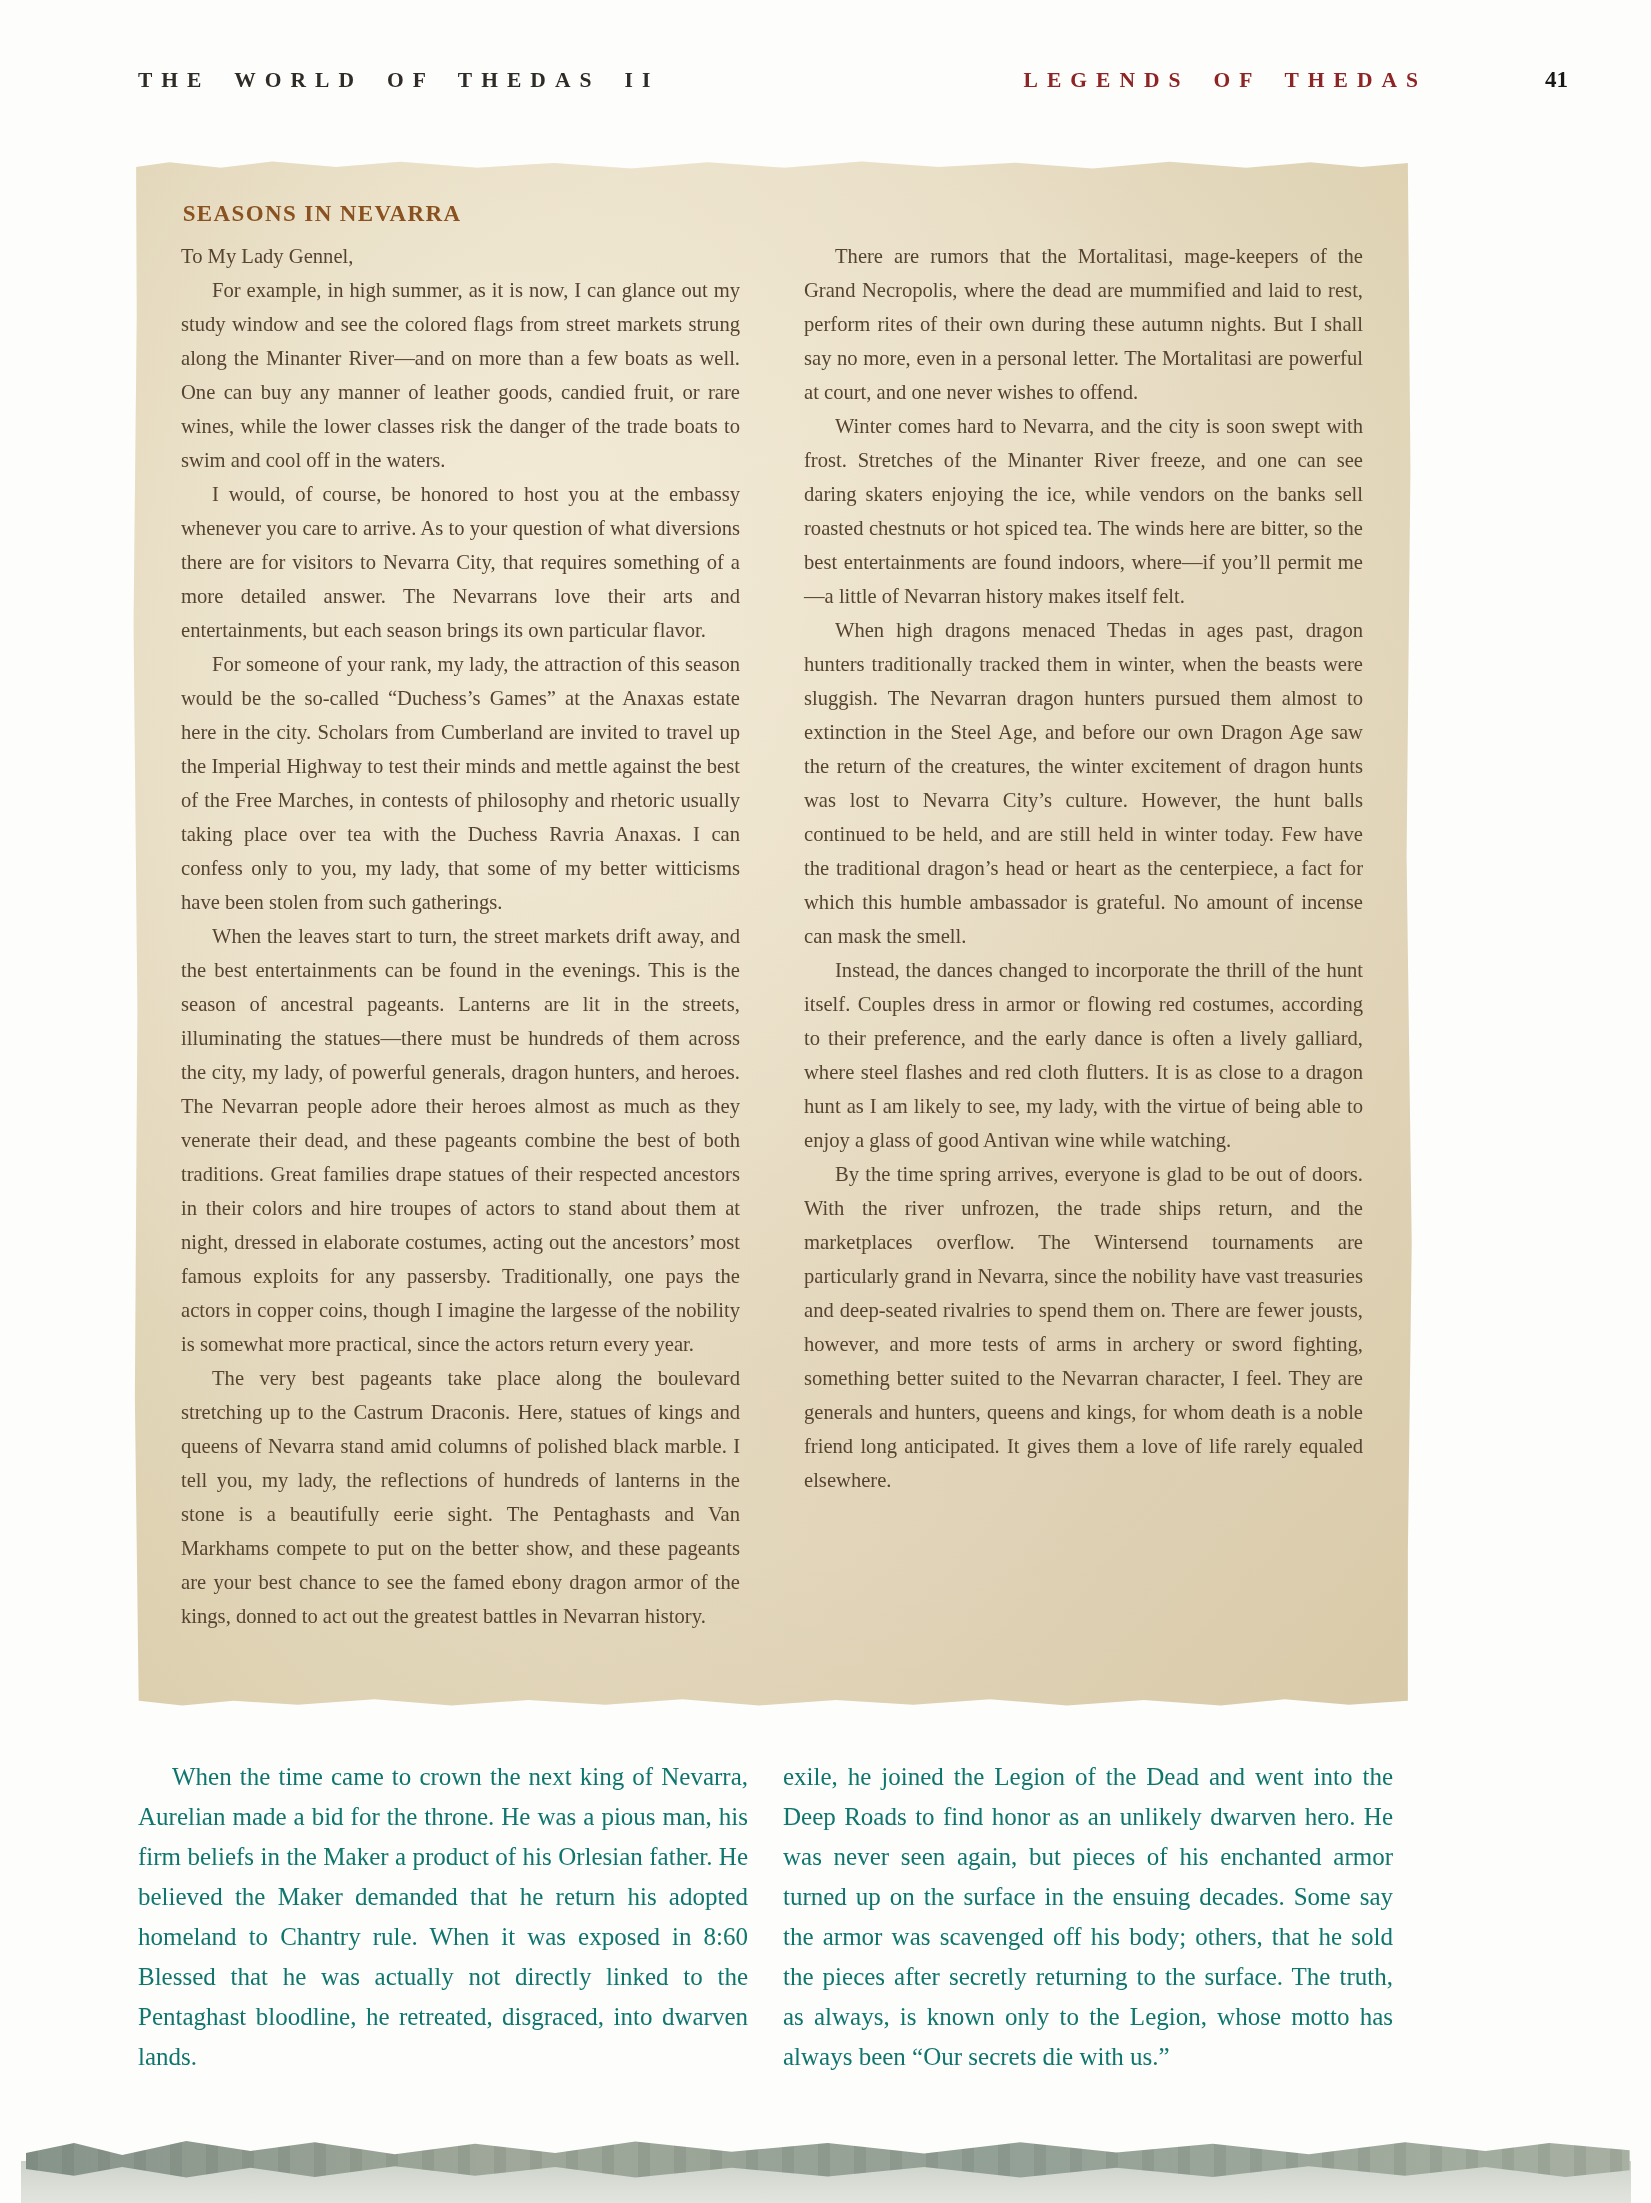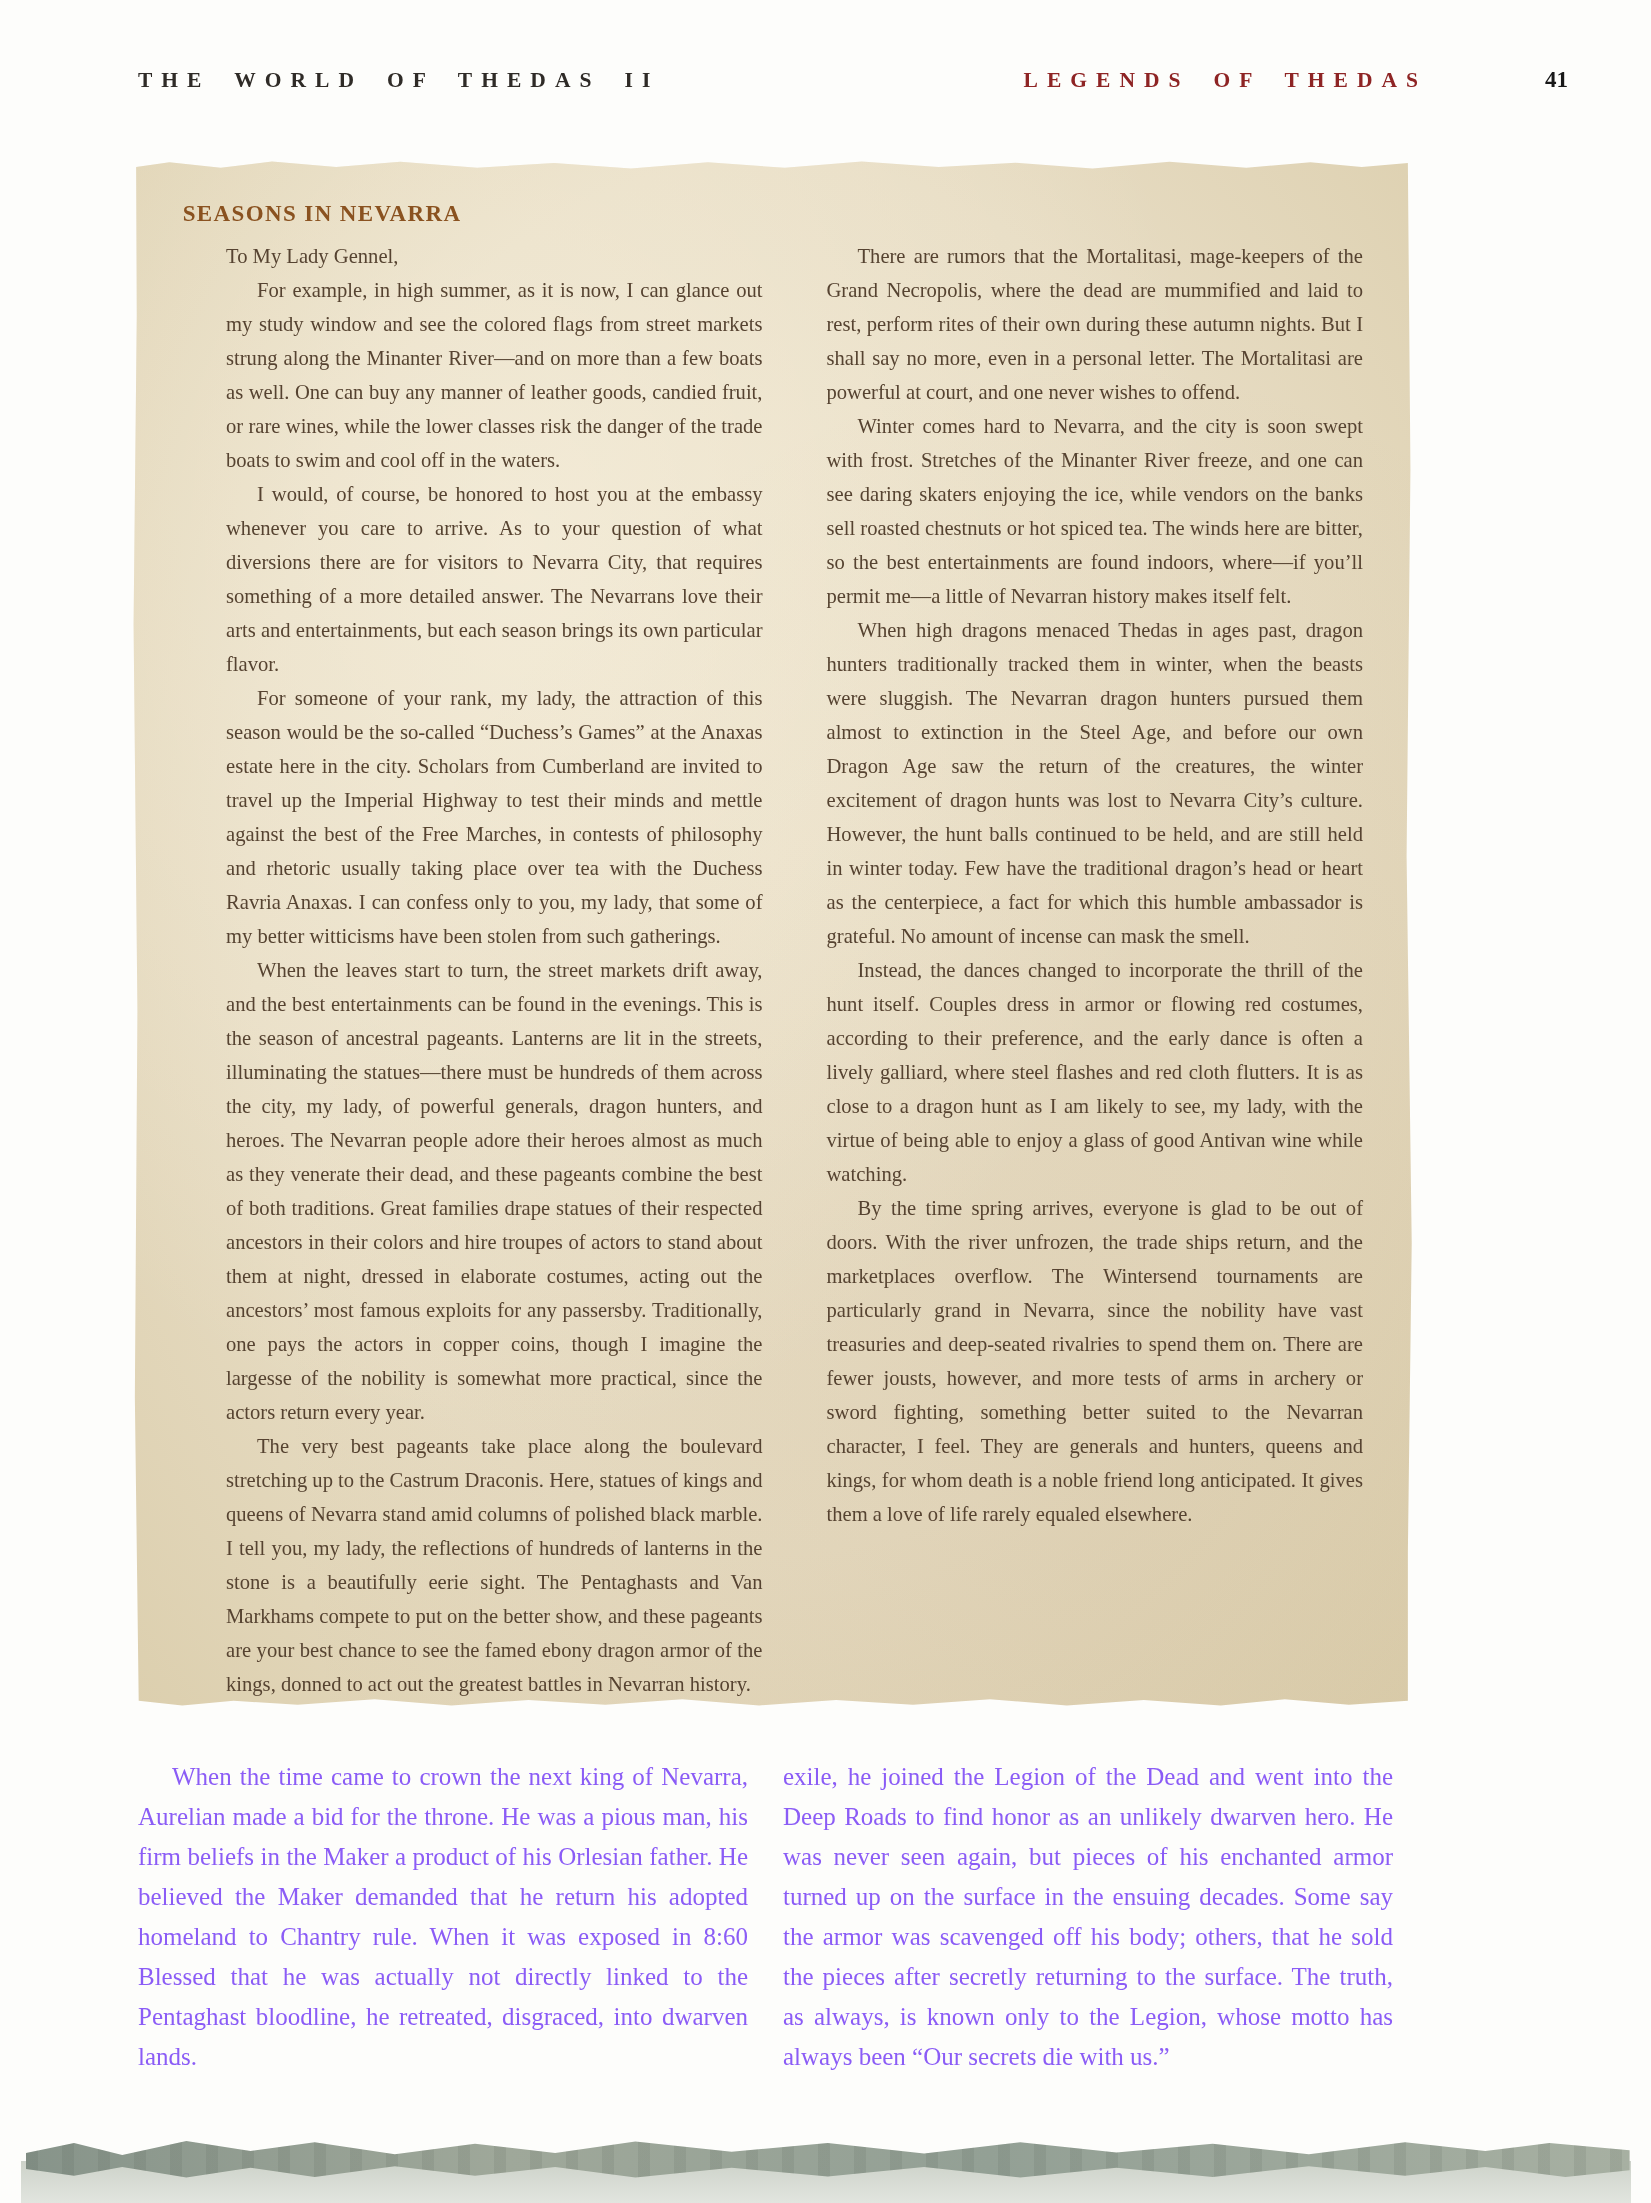--- a/index.html
+++ b/index.html
@@ -40,21 +40,21 @@
       0.3% 80%, 0.5% 55%, 0.2% 30%, 0.45% 10%
     );
     overflow:hidden;
   }
   .letter-title {
     margin:0 0 12px 1.7px;
     font-size:23px; font-weight:700;
     letter-spacing:0.06em;
     color:#8a5220;
   }
-  .letter-cols { display:flex; gap:64px;margin-left:45px; }
+  .letter-cols { display:flex; gap:64px; }
   .lcol { width:569px; }
   .lcol p {
     margin:0;
     font-size:20.6px; line-height:34px;
     color:#564331;
     text-align:justify;
   }
   .salutation { text-indent:0; }
   .lp { text-indent:31px; }
   .attr {
@@ -66,21 +66,21 @@
 
   
   .body-text {
     position:absolute; left:138px; top:1757px; width:1256px;
     display:flex; gap:35px;
   }
   .bcol { width:610px; }
   .bcol p {
     margin:0;
     font-size:25px; line-height:40px;
-    color:#8b5cf6;
+    color:#0f766e;
     text-align:justify;
     text-indent:34px;
   }
   .bcol p.continuation { text-indent:0; }
 
   
   .footer-wash {
     position:absolute; left:20.6px; right:20.6px; top:2161px; bottom:0;
     background:linear-gradient(180deg,#cdd2c9 0%, #e2e5df 100%);
   }

